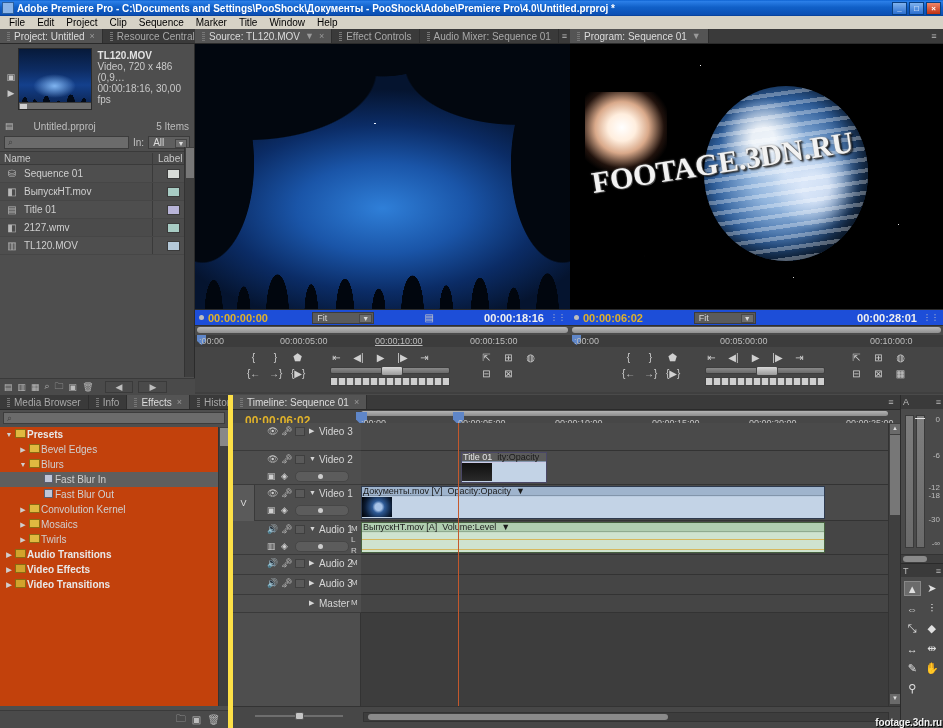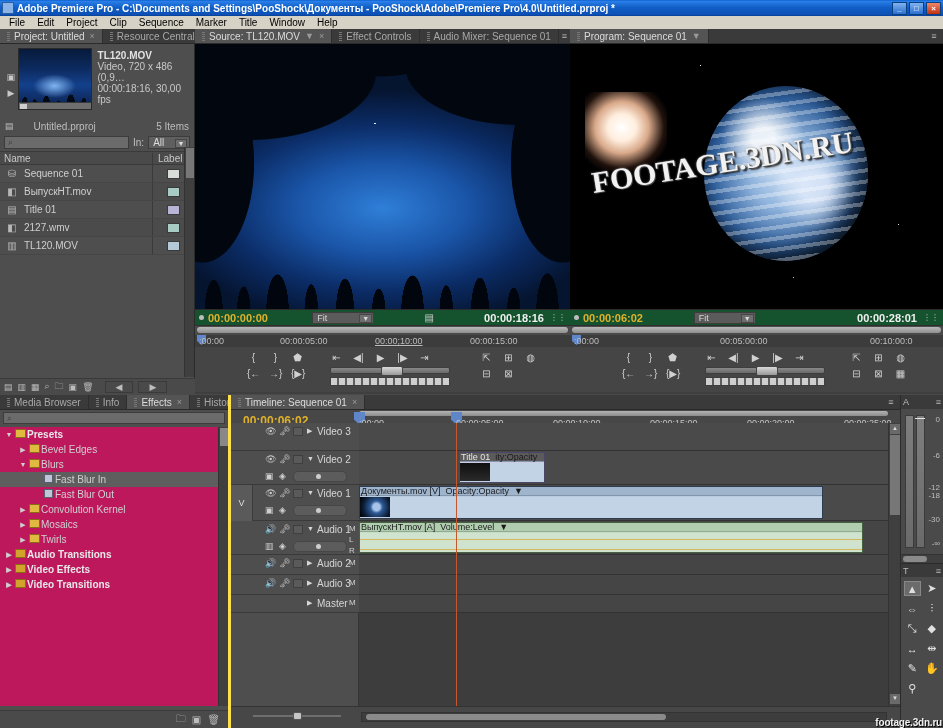--- a/index.html
+++ b/index.html
@@ -119,21 +119,21 @@
   .scroll-v { position:absolute; right:0; top:118px; width:10px; bottom:17px;
     background:#3f3f3f; border-left:1px solid #333; }
   .scroll-v .thumb { width:8px; height:30px; margin:1px; background:#777; }
 
   
   #effects { top:395px; left:0; width:228px; height:333px; background:#4e4e4e; }
   .fx-search { height:16px; padding:2px 3px; }
   .fx-search .box { height:12px; background:#6b6b6b; border:1px solid #3c3c3c;
     display:flex; align-items:center; padding-left:3px; color:#3a3a3a; }
   .fx-tree { position:absolute; left:0; top:32px; right:10px; bottom:22px;
-    overflow:hidden; background:#be185d; }
+    overflow:hidden; background:#c2410c; }
   .fxrow { height:15px; display:flex; align-items:center; font-size:10px; color:#d0d0d0;
     white-space:nowrap; }
   .fxrow.sel { background:#5e5e5e; }
   .fxrow .tw { width:10px; text-align:center; font-size:7px; color:#cfcfcf; }
   .fxrow .fi { width:13px; text-align:center; }
   .fxrow.bold { font-weight:bold; color:#e8e8e8; }
   .folder { display:inline-block; width:11px; height:9px; background:#d2a32c;
     border:1px solid #8a6a12; position:relative; }
   .folder.eff { background:#e0b940; }
   .folder::after { content:""; position:absolute; left:1px; top:1px; width:7px; height:1px; }
@@ -205,21 +205,21 @@
   .prg-pic .bands { position:absolute; inset:0; border-radius:50%;
     background:
       repeating-linear-gradient(-8deg, rgba(255,255,255,.30) 0 4px, rgba(255,255,255,0) 4px 11px);
     mix-blend-mode:screen; }
   .prg-title { position:absolute; left:6%; top:46%; width:92%;
     transform:rotate(-9deg); transform-origin:left center;
     font-family:"Liberation Serif", serif; font-weight:bold; font-size:30px;
     color:#f2f2f2; letter-spacing:0px; white-space:nowrap;
     text-shadow: 1px 1px 0 #4a4a4a, 2px 2px 2px rgba(0,0,0,.9), 0 0 2px #999; }
 
-  .mon-bar { height:16px; display:flex; align-items:center; background:#14532d;
+  .mon-bar { height:16px; display:flex; align-items:center; background:#1d4ed8;
     border-top:1px solid #2b2b2b; padding:0 4px; }
   .tc-yellow { color:#e0b22b; font-weight:bold; font-size:11px;
     font-family:"Liberation Sans", sans-serif; }
   .tc-white { color:#f0f0f0; font-weight:bold; font-size:11px; margin-left:auto; }
   .dot { width:5px; height:5px; border-radius:50%; background:#bdbdbd; margin-right:4px; }
   .fitbox { width:62px; height:12px; margin:14px auto; background:#5b5b5b;
     border:1px solid #3c3c3c; display:flex; align-items:center; padding-left:4px;
     color:#d8d8d8; font-size:9px; position:relative; }
   .fitbox .arr { position:absolute; right:1px; top:1px; width:13px; height:9px;
     background:#6e6e6e; border:1px solid #484848; font-size:7px; text-align:center;
@@ -240,21 +240,21 @@
     line-height:13px; }
   .shuttle { width:120px; height:7px; background:linear-gradient(to bottom,#8a8a8a,#6a6a6a);
     border:1px solid #3e3e3e; position:relative; border-radius:2px; }
   .shuttle .knob { position:absolute; left:50px; top:-2px; width:22px; height:10px;
     background:linear-gradient(to bottom,#d8d8d8,#9a9a9a); border:1px solid #444; border-radius:2px; }
   .zoombar { width:120px; height:9px; background:#6f6f6f; border:1px solid #3e3e3e;
     background-image:repeating-linear-gradient(to right,#cfcfcf 0 6px,#5d5d5d 6px 8px); }
 
   
   #timeline { top:395px; left:228px; width:672px; height:333px; background:#474747;
-    border-left:3px solid #fde047; }
+    border-left:5px solid #fde047; }
   .tl-top { height:28px; position:relative; background:#474747; }
   .tl-tc { position:absolute; left:12px; top:4px; color:#e0b22b; font-weight:bold;
     font-size:12px; }
   .tl-icons { position:absolute; left:60px; top:16px; display:flex; gap:7px;
     align-items:center; }
   .tl-ruler { position:absolute; left:128px; top:0; right:12px; height:28px; }
   .tl-ruler .wbar { position:absolute; left:0; right:0; top:1px; height:5px;
     background:linear-gradient(to bottom,#b4b4b4,#8c8c8c); border-radius:3px; }
   .tl-ruler .lbl { position:absolute; top:8px; font-size:9px; color:#c6c6c6; }
   .tl-ruler .ticks { position:absolute; left:0; right:0; bottom:0; height:9px;
@@ -883,21 +883,21 @@
           </div>
           <div class="clip" style="left: 0px; width: 464px; top: 63px; height: 33px;">
             <div class="bar">
               <span>Документы.mov [V]</span>
               <span class="fx">Opacity:Opacity</span>
               <span class="fx">▼</span>
             </div>
             <div class="body"></div>
             <div class="thumb"></div>
           </div>
-          <div class="clip audio" style="left: 0px; width: 504px; top: 99px; height: 31px;">
+          <div class="clip audio" style="left: 0px; width: 464px; top: 99px; height: 31px;">
             <div class="bar">
               <span>ВыпускНТ.mov [A]</span>
               <span class="fx">Volume:Level</span>
               <span class="fx">▼</span>
             </div>
             <div class="body"></div>
           </div>
           <div class="rline" style="left: 97px;"></div>
         </div>
     <div class="vcol" style="top: 62px; height: 36px;">V</div>

